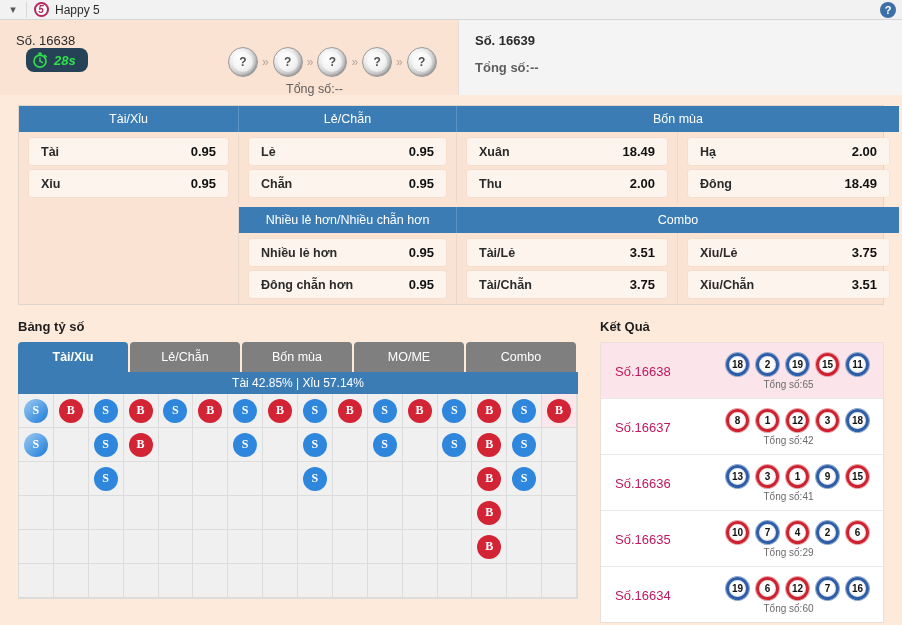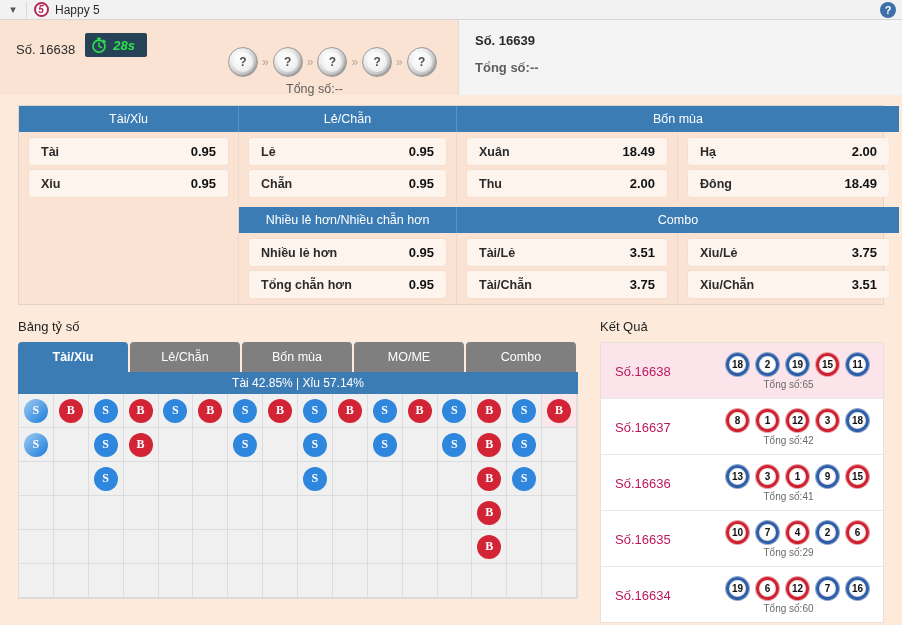--- a/index.html
+++ b/index.html
@@ -56,31 +56,32 @@
     height: 75px;
     background: #fbe3d3;
     display: flex;
     position: relative;
   }
   .draw-left {
     flex: 0 0 458px;
     position: relative;
   }
   .issue-row {
-    display: flex; align-items: flex-end;
+    display: flex; align-items: flex-start;
     padding: 13px 0 0 16px;
+    flex-direction: column;
   }
   .issue-no {
     font-size: 13px; color: #2b2b2b;
   }
   .timer-chip {
     margin-left: 10px;
     height: 24px;
     background: #254257;
-    border-radius: 2px;
+    border-radius: 8px;
     display: flex; align-items: center;
     padding: 0 12px 0 5px;
   }
   .timer-icon {
     width: 18px; height: 18px;
     display: block;
   }
   .timer-text {
     margin-left: 5px;
     color: #2fe04a; font-weight: bold; font-style: italic;
@@ -175,21 +176,21 @@
 
   
   .lower {
     display: flex;
     margin: 14px 18px 0 18px;
   }
   .road-panel { flex: 0 0 560px; }
   .res-panel  { flex: 1; margin-left: 22px; }
 
   .section-title {
-    font-size: 13px; font-weight: normal; color: #1f1f1f;
+    font-size: 13px; font-weight: bold; color: #1f1f1f;
     margin-bottom: 8px;
   }
 
   .tabs { display: flex; gap: 2px; }
   .tab {
     flex: 0 0 auto;
     padding: 8px 0;
     width: 110px;
     text-align: center;
     font-size: 12.5px;
@@ -400,21 +401,21 @@
   </div>
 
   <div class="odds-body">
     <div class="oddcol col-q1 empty-cell">&nbsp;</div>
     <div class="oddcol col-q2">
       <div class="oddrow">
         <span class="odd-name">Nhiều lẻ hơn</span>
         <span class="odd-val">0.95</span>
       </div>
       <div class="oddrow">
-        <span class="odd-name">Tổng chẵn hơn</span>
+        <span class="odd-name">Đông chẵn hơn</span>
         <span class="odd-val">0.95</span>
       </div>
     </div>
     <div class="oddcol col-half">
       <div class="oddrow">
         <span class="odd-name">Tài/Lẻ</span>
         <span class="odd-val">3.51</span>
       </div>
       <div class="oddrow">
         <span class="odd-name">Tài/Chẵn</span>

